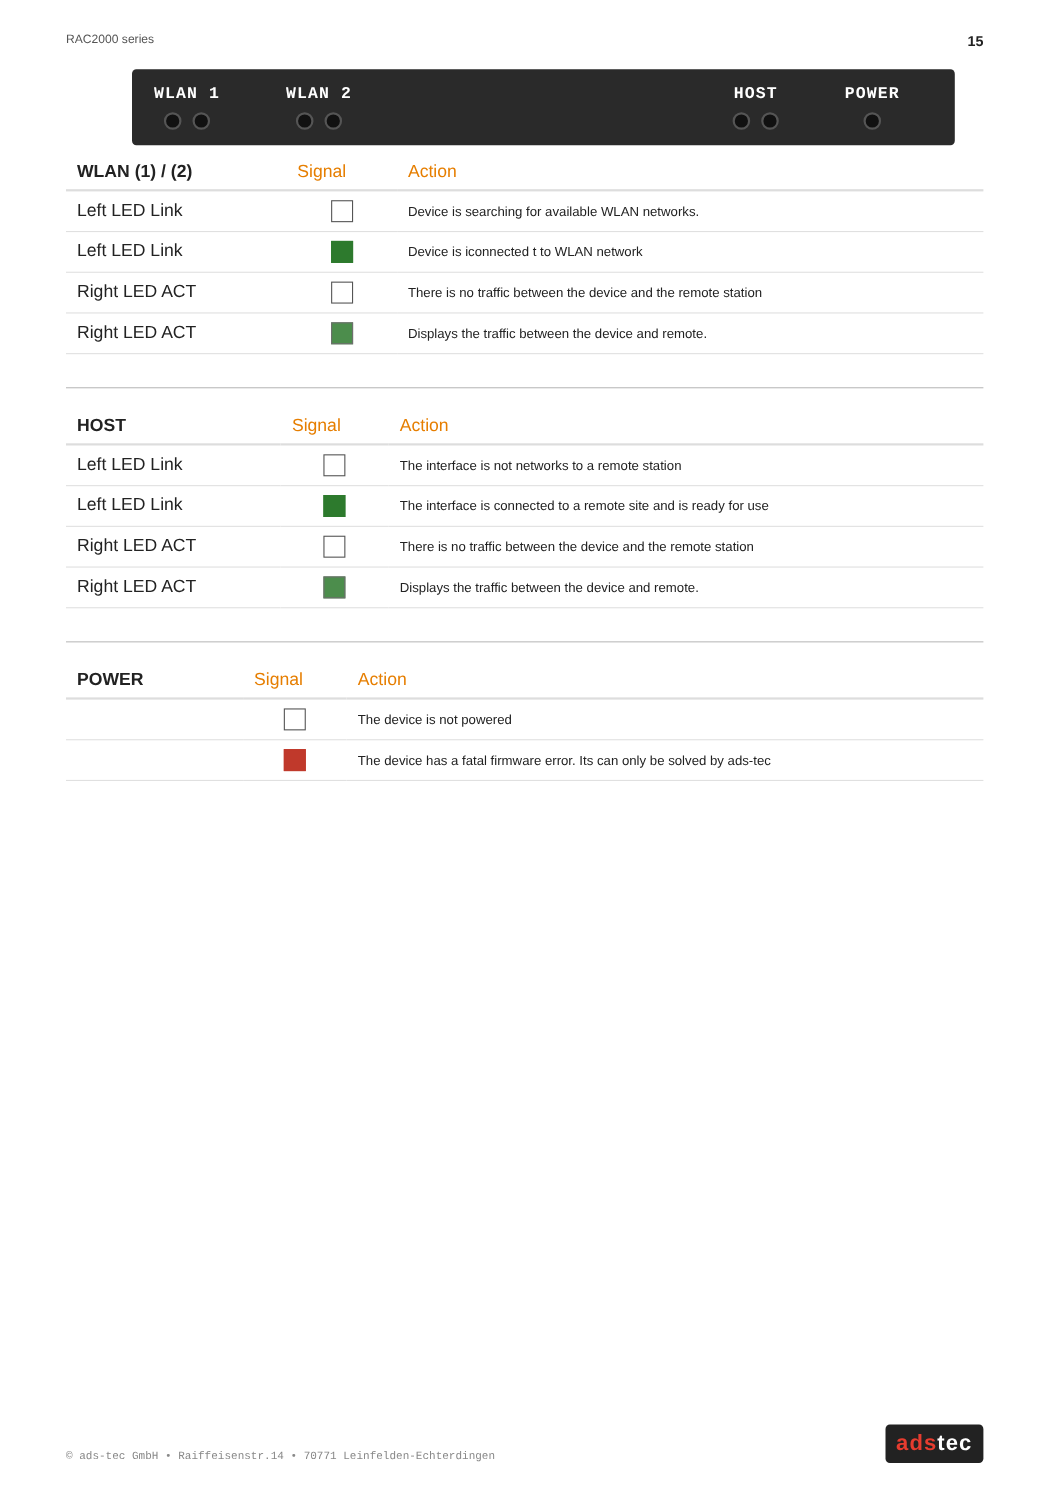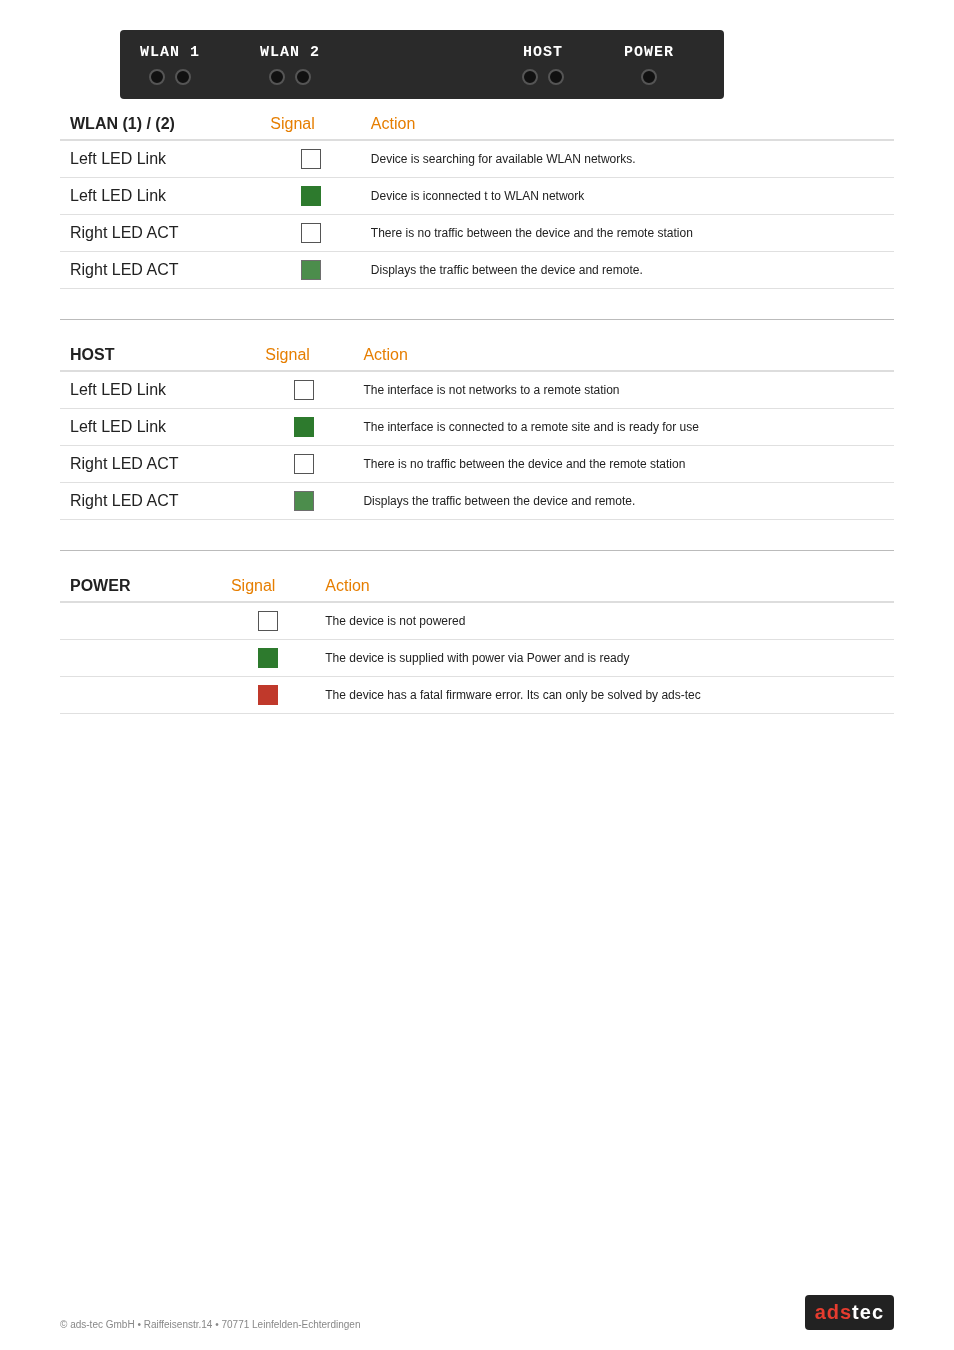--- a/index.html
+++ b/index.html
@@ -46,21 +46,21 @@
 
     
     .led-panel {
       background: #2a2a2a;
       border-radius: 4px;
       padding: 14px 20px 14px 20px;
       margin-bottom: 10px;
       display: flex;
       align-items: center;
       gap: 0;
-      width: 604px;
+      width: 748px;
       margin-left: 60px;
     }
 
     .led-group {
       display: flex;
       flex-direction: column;
       align-items: center;
       margin-right: 30px;
     }
 
@@ -189,20 +189,21 @@
       left: 60px;
       right: 60px;
       display: flex;
       justify-content: space-between;
       align-items: flex-end;
     }
 
     .footer-text {
       font-size: 10px;
       color: #888;
+      font-family: Liberation Mono, monospace;
     }
 
     
     .adstec-logo {
       display: flex;
       align-items: center;
     }
 
     .adstec-logo-box {
       background: #222;
@@ -233,20 +234,24 @@
       display: flex;
       justify-content: center;
       align-items: center;
     }
   </style>
 </head>
 <body>
 
 <div class="page-wrapper">
 
+  <div class="page-header">
+    <span class="series-label">RAC2000 series</span>
+    <span class="page-number">15</span>
+  </div>
 
 
   <div class="led-panel">
     <div class="led-group led-group-wide">
       <div class="led-label">WLAN 1</div>
       <div class="led-dots">
         <div class="led-dot"></div>
         <div class="led-dot"></div>
       </div>
     </div>
@@ -389,29 +394,20 @@
             <div class="sig-cell-wrapper">
               <div class="sig-icon"></div>
             </div>
           </td>
           <td class="col-action">The device is not powered</td>
         </tr>
         <tr>
           <td class="col-name"></td>
           <td class="col-signal">
             <div class="sig-cell-wrapper">
-              <div class="sig-icon filled-green"></div>
-            </div>
-          </td>
-          <td class="col-action">The device is supplied with power via Power and is ready</td>
-        </tr>
-        <tr>
-          <td class="col-name"></td>
-          <td class="col-signal">
-            <div class="sig-cell-wrapper">
               <div class="sig-icon filled-red"></div>
             </div>
           </td>
           <td class="col-action">The device has a fatal firmware error. Its can only be solved by ads-tec</td>
         </tr>
       </tbody>
   </table>
 
 </div>
 

